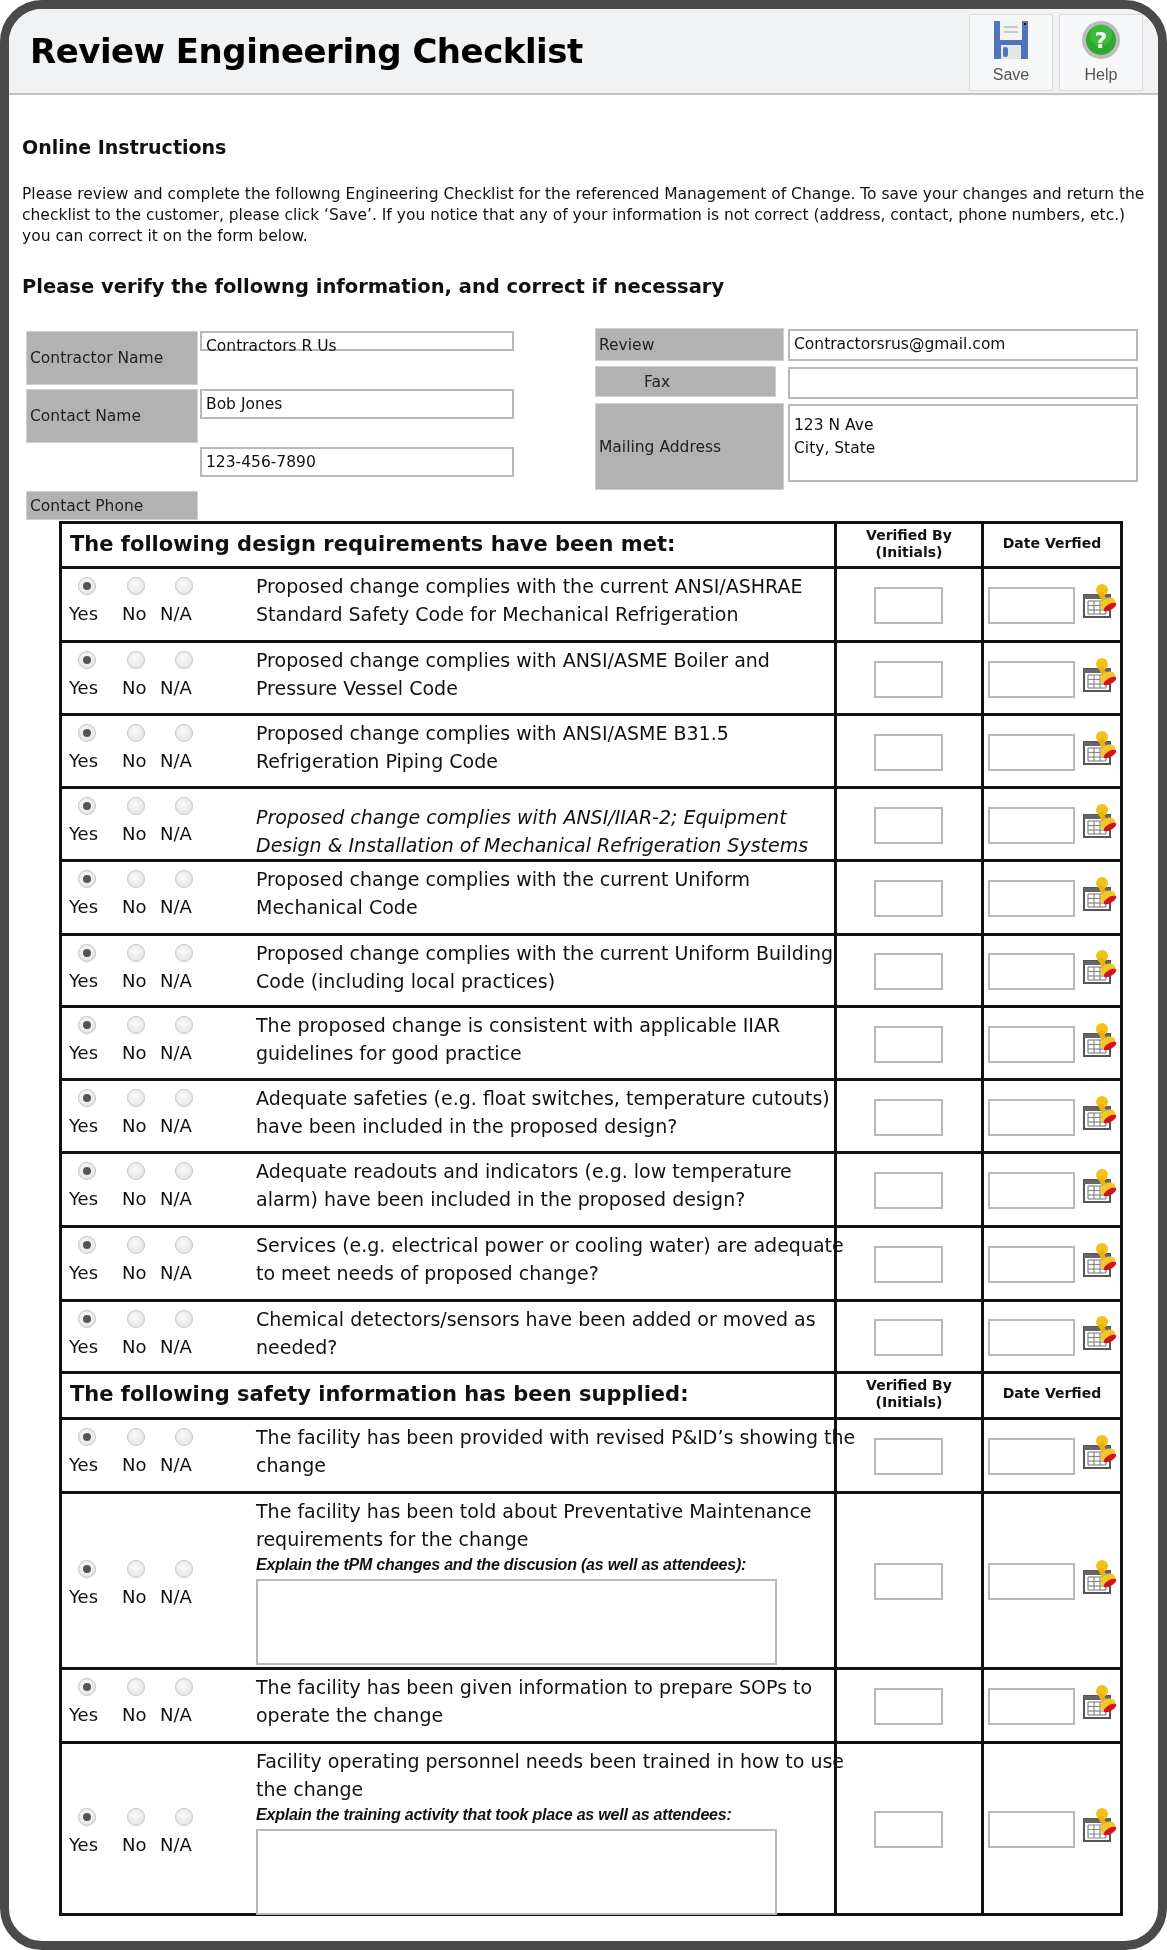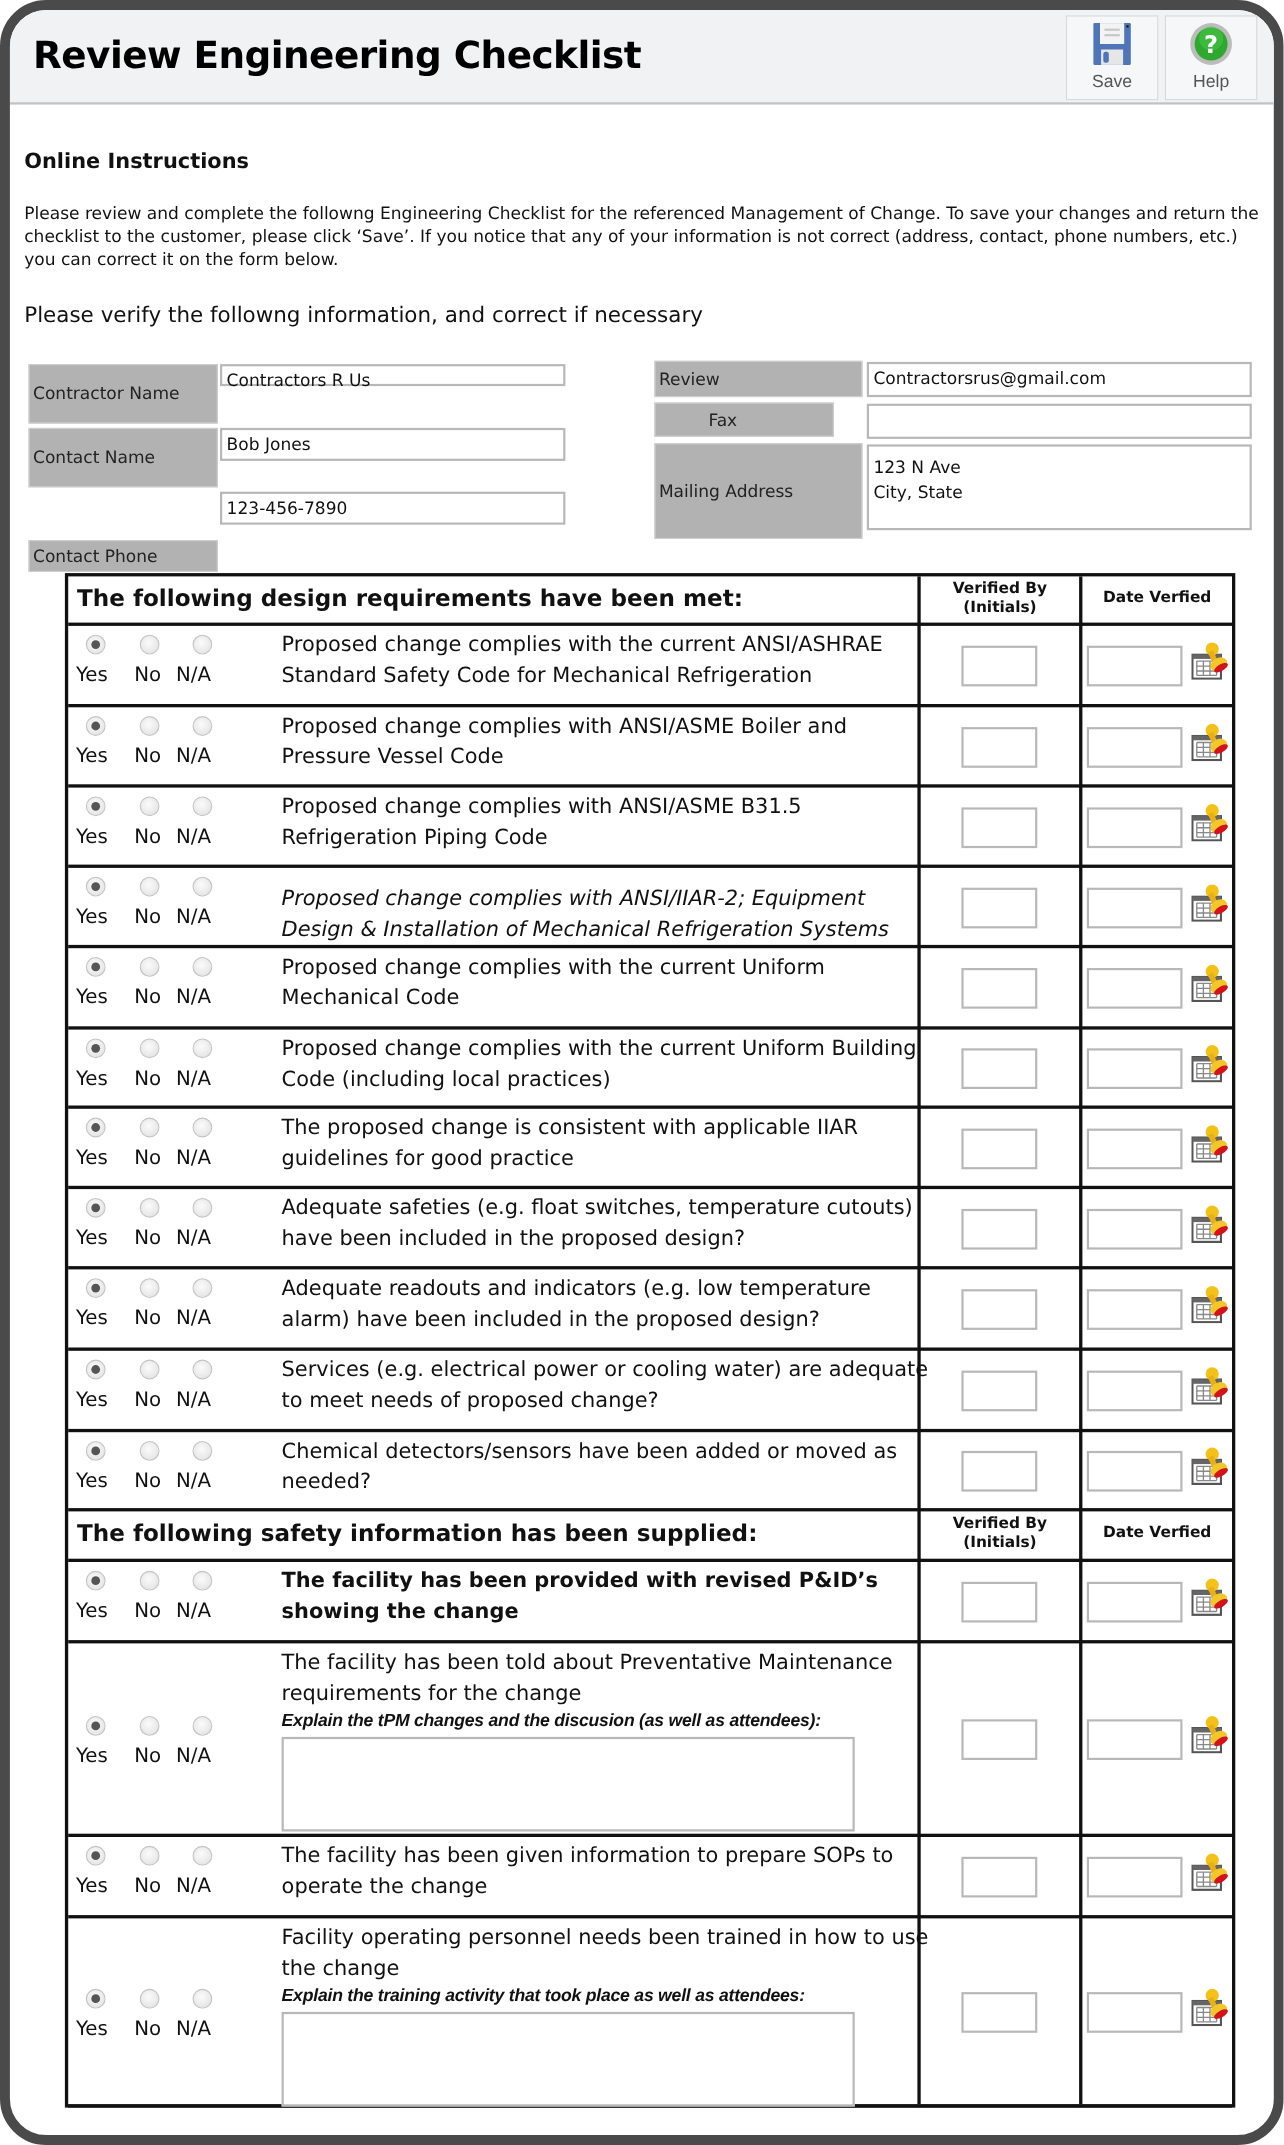--- a/index.html
+++ b/index.html
@@ -5,21 +5,21 @@
   html, body { margin:0; padding:0; background:#ffffff; }
   body { width:1167px; height:1950px; position:relative; font-family:"DejaVu Sans", sans-serif; color:#111; overflow:hidden; }
   .frame { position:absolute; left:0; top:0; width:1149px; height:1932px; border:9px solid #4a4a4a; border-radius:42px; background:#fff; overflow:hidden; }
   .header { position:absolute; left:0; top:0; right:0; height:84px; background:#f1f2f4; border-bottom:2px solid #c2c2c2; }
   .title { position:absolute; left:21px; top:22px; font-size:34px; font-weight:bold; letter-spacing:-0.5px; color:#000; }
   .tbtn { position:absolute; top:5px; width:82px; height:75px; border:1px solid #d8d8d8; background:#f6f7f8; text-align:center; cursor:pointer; }
   .tbtn .lbl { position:absolute; left:0; right:0; top:51px; font-size:16px; color:#555; font-family:"Liberation Sans", sans-serif; }
   .tbtn svg { position:absolute; left:50%; top:5px; transform:translateX(-50%); }
   .h-online { position:absolute; left:13px; top:127px; font-size:19px; font-weight:bold; }
   .instructions { position:absolute; left:13px; top:175px; width:1130px; font-size:15.5px; line-height:21px; color:#111; }
-  .h-verify { position:absolute; left:13px; top:266px; font-size:19.5px; font-weight:normal; }
+  .h-verify { position:absolute; left:13px; top:266px; font-size:19.5px; font-weight:bold; }
   .info-lbl { position:absolute; background:#b2b2b2; border:1px solid #cfcfcf; font-size:15.5px; color:#222; display:flex; align-items:center; padding-left:3px; box-sizing:border-box; }
   .info-val { position:absolute; background:#fff; border:2px solid #b8b8b8; box-sizing:border-box; font-size:15.5px; padding:2px 4px; color:#111; line-height:23px; white-space:pre-line; }
   .tbl { position:absolute; left:14px; top:512px; width:1064px; border:3px solid #111; box-sizing:border-box;margin-left:36px; }
   .row { position:absolute; left:0; width:1058px; border-bottom:3px solid #111; box-sizing:border-box; }
   .vline { position:absolute; top:0; bottom:0; width:3px; background:#111; }
   .sec-title { position:absolute; left:8px; font-size:21px; font-weight:bold; }
   .col-hdr { position:absolute; text-align:center; font-size:14px; font-weight:bold; line-height:17px; }
   .radio { position:absolute; width:18px; height:18px; border-radius:50%; background:radial-gradient(circle at 45% 40%, #fbfbfb, #dedede); border:1px solid #c4c4c4; box-sizing:border-box; cursor:pointer; }
   .radio.on::after { content:""; position:absolute; left:4px; top:4px; width:8px; height:8px; border-radius:50%; background:#555; }
   .rlbl { position:absolute; font-size:18px; color:#111; }
@@ -72,21 +72,21 @@
 
   <div class="info-lbl" style="left:17px; top:380px; width:172px; height:54px;">Contact Name</div>
   <div class="info-val" style="left:191px; top:380px; width:314px; height:30px;">Bob Jones</div>
 
   <div class="info-lbl" style="left:17px; top:438px; width:172px; height:29px;margin-top:44px;">Contact Phone</div>
   <div class="info-val" style="left:191px; top:438px; width:314px; height:30px;">123-456-7890</div>
 
   <div class="info-lbl" style="left:586px; top:319px; width:189px; height:33px;">Review</div>
   <div class="info-val" style="left:779px; top:320px; width:350px; height:32px;">Contractorsrus@gmail.com</div>
 
-  <div class="info-lbl" style="left:586px; top:357px; width:163px; height:31px;padding-left:48px;">Fax</div>
+  <div class="info-lbl" style="left:586px; top:357px; width:181px; height:31px;padding-left:48px;">Fax</div>
   <div class="info-val" style="left:779px; top:358px; width:350px; height:32px;"></div>
 
   <div class="info-lbl" style="left:586px; top:394px; width:189px; height:87px;">Mailing Address</div>
   <div class="info-val" style="left:779px; top:395px; width:350px; height:78px; padding-top:8px;">123 N Ave
 City, State</div>
 
   <div class="tbl" style="height:1395px;">
     <div class="vline" style="left:772px;"></div>
     <div class="vline" style="left:919px;"></div>
 
@@ -382,21 +382,21 @@
             </g>
           </svg></div>
       </div>
       <div class="row" style="top: 896px; height: 74px;">
         <div class="radio on" style="left:16px; top:8px;"></div>
         <div class="radio" style="left:65px; top:8px;"></div>
         <div class="radio" style="left:113px; top:8px;"></div>
         <span class="rlbl" style="left:7px; top:34px;">Yes</span>
         <span class="rlbl" style="left:60px; top:34px;">No</span>
         <span class="rlbl" style="left:98px; top:34px;">N/A</span>
-        <div class="qtext" style="top:3px;font-weight:bold;">The facility has been provided with revised P&amp;ID’s showing the change</div>
+        <div class="qtext" style="top:3px;">The facility has been provided with revised P&amp;ID’s showing the change</div>
         <div class="inbox" style="left:812px; top:18px; width:69px; height:37px;"></div>
         <div class="inbox" style="left:926px; top:18px; width:87px; height:37px;"></div>
         <div class="cal" style="left:1021px; top:25px;"><svg width="28" height="24" viewBox="0 0 28 24">
             <rect x="1" y="1" width="26" height="22" fill="#fff" stroke="#555" stroke-width="2"></rect>
             <rect x="1" y="1" width="26" height="4" fill="#666"></rect>
             <g stroke="#888" stroke-width="1.2">
               <line x1="5" y1="7" x2="5" y2="20"></line>
               <line x1="11" y1="7" x2="11" y2="20"></line>
               <line x1="17" y1="7" x2="17" y2="20"></line>
               <line x1="23" y1="7" x2="23" y2="20"></line>

